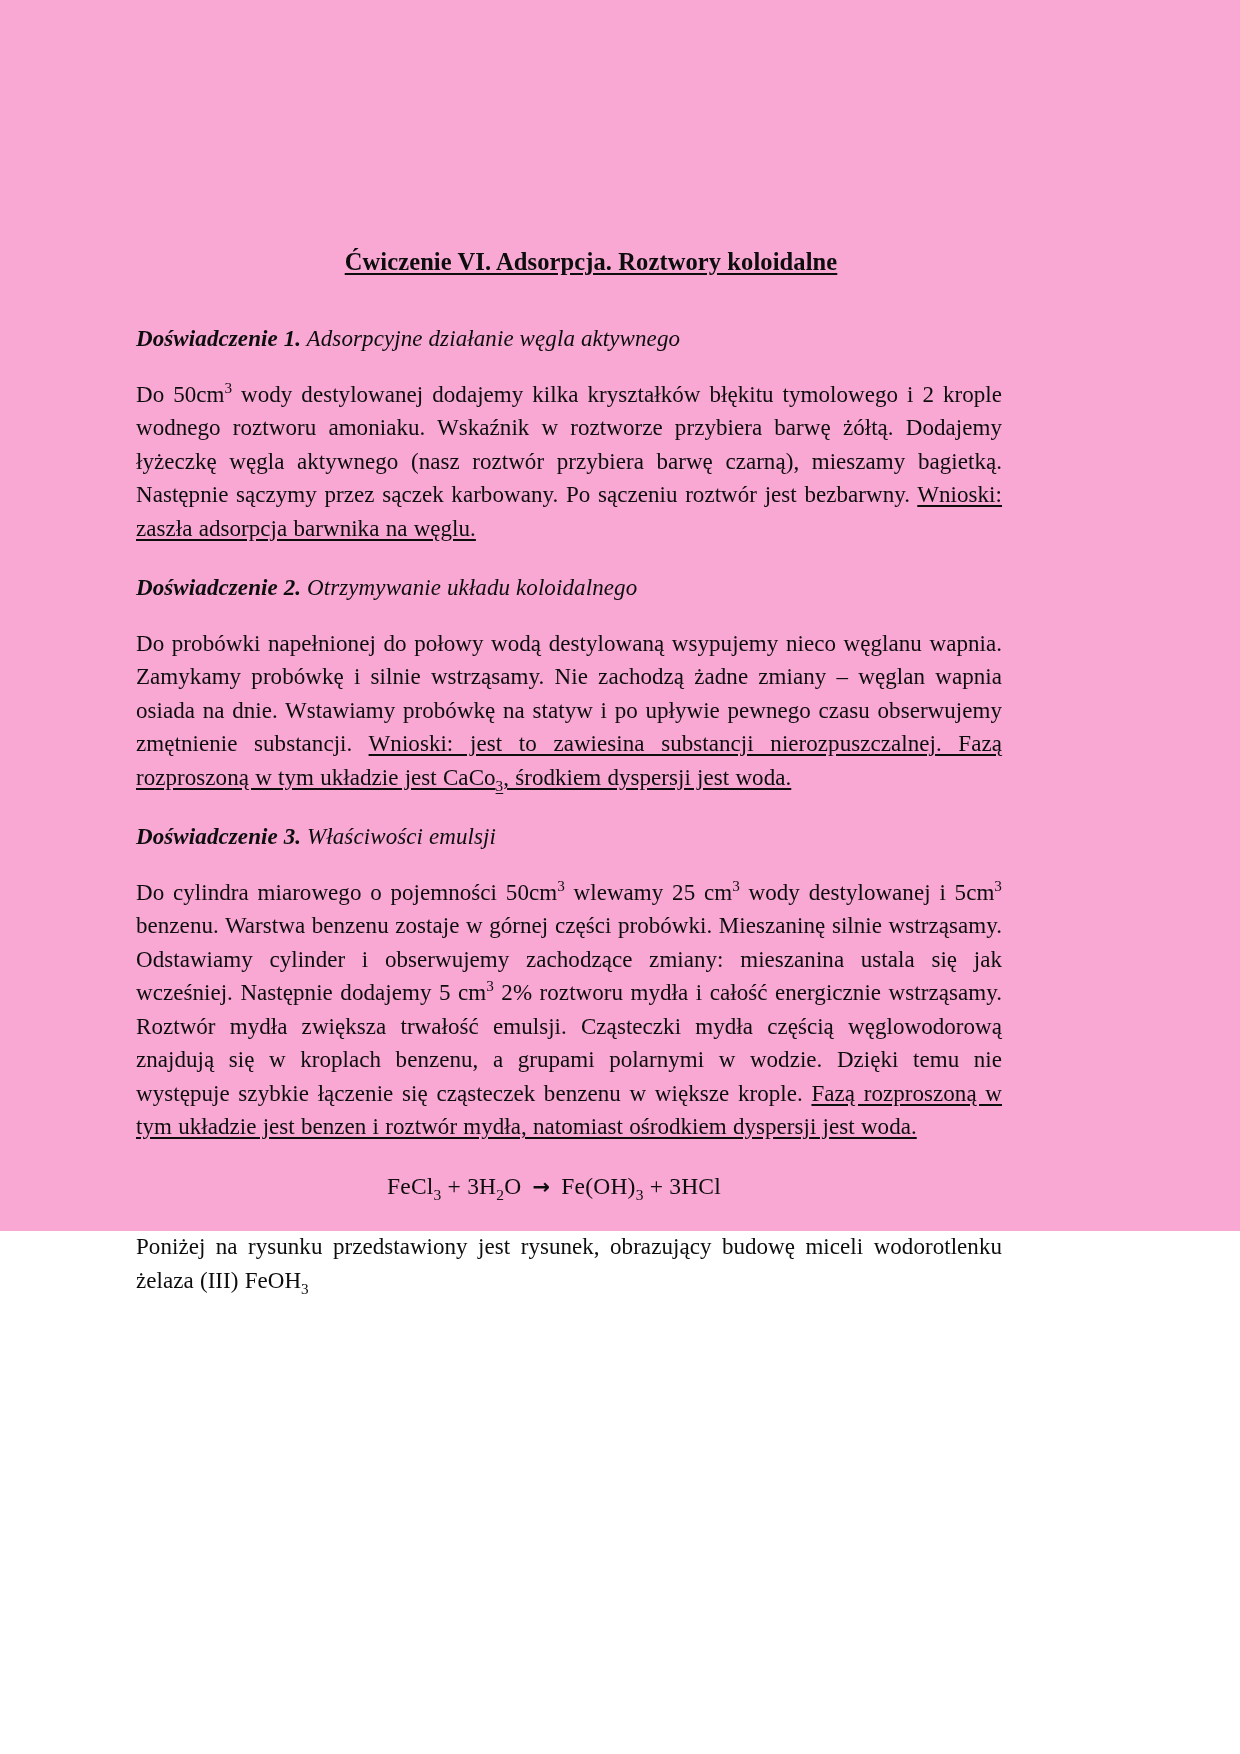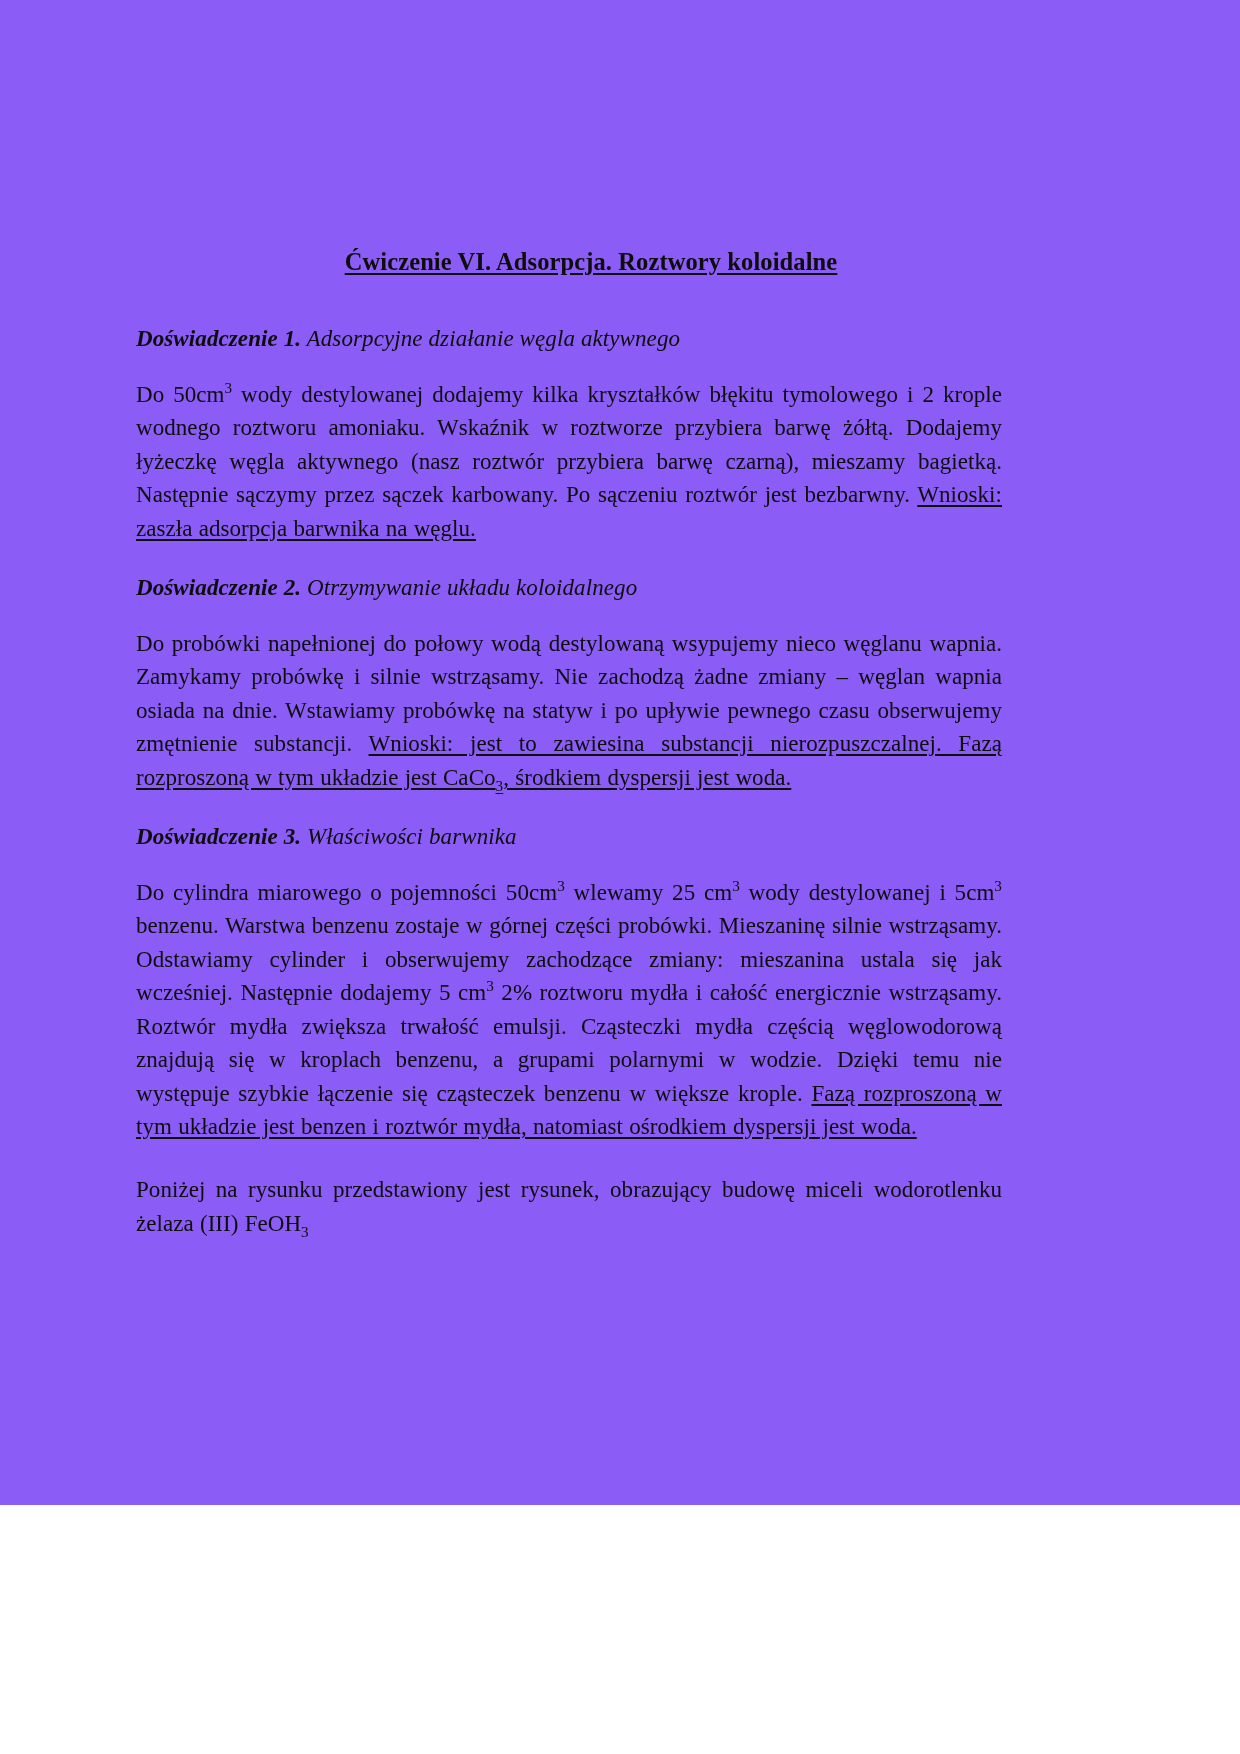--- a/index.html
+++ b/index.html
@@ -12,22 +12,22 @@
     height: 1754px;
     font-family: "Liberation Serif", "DejaVu Serif", serif;
     color: #0d0d0d;
     position: relative;
     overflow: hidden;
   }
   .page {
     position: absolute;
     top: 0; left: 0;
     width: 1240px;
-    height: 1505px;
-    background: #8b5cf6;
+    height: 1231px;
+    background: #f9a8d4;
     box-sizing: border-box;
     padding: 248px 238px 0 136px;
   }
   .doc-title {
     text-align: center;
     font-weight: bold;
     font-size: 24.5px;
     letter-spacing: 0.1px;
     text-decoration: underline;
     text-underline-offset: 3px;
@@ -98,23 +98,24 @@
 
   <p class="body-par"><span>Do 50cm</span><sup>3</sup><span> wody destylowanej dodajemy kilka kryształków błękitu tymolowego i 2 krople wodnego roztworu amoniaku. Wskaźnik w roztworze przybiera barwę żółtą. Dodajemy łyżeczkę węgla aktywnego (nasz roztwór przybiera barwę czarną), mieszamy bagietką. Następnie sączymy przez sączek karbowany. Po sączeniu roztwór jest bezbarwny. </span><span class="u">Wnioski: zaszła adsorpcja barwnika na węglu.</span></p>
 
   <div class="exp-heading">
     <span class="lead">Doświadczenie 2.</span><span class="rest"> Otrzymywanie układu koloidalnego</span>
   </div>
 
   <p class="body-par"><span>Do probówki napełnionej do połowy wodą destylowaną wsypujemy nieco węglanu wapnia. Zamykamy probówkę i silnie wstrząsamy. Nie zachodzą żadne zmiany – węglan wapnia osiada na dnie. Wstawiamy probówkę na statyw i po upływie pewnego czasu obserwujemy zmętnienie substancji. </span><span class="u">Wnioski: jest to zawiesina substancji nierozpuszczalnej. Fazą rozproszoną w tym układzie jest CaCo</span><sub class="u">3</sub><span class="u">, środkiem dyspersji jest woda.</span></p>
 
   <div class="exp-heading">
-    <span class="lead">Doświadczenie 3.</span><span class="rest"> Właściwości barwnika</span>
+    <span class="lead">Doświadczenie 3.</span><span class="rest"> Właściwości emulsji</span>
   </div>
 
   <p class="body-par"><span>Do cylindra miarowego o pojemności 50cm</span><sup>3</sup><span> wlewamy 25 cm</span><sup>3</sup><span> wody destylowanej i 5cm</span><sup>3</sup><span> benzenu. Warstwa benzenu zostaje w górnej części probówki. Mieszaninę silnie wstrząsamy. Odstawiamy cylinder i obserwujemy zachodzące zmiany: mieszanina ustala się jak wcześniej. Następnie dodajemy 5 cm</span><sup>3</sup><span> 2% roztworu mydła i całość energicznie wstrząsamy. Roztwór mydła zwiększa trwałość emulsji. Cząsteczki mydła częścią węglowodorową znajdują się w kroplach benzenu, a grupami polarnymi w wodzie. Dzięki temu nie występuje szybkie łączenie się cząsteczek benzenu w większe krople. </span><span class="u">Fazą rozproszoną w tym układzie jest benzen i roztwór mydła, natomiast ośrodkiem dyspersji jest woda.</span></p>
 
 
 
+  <div class="equation"><span>FeCl</span><sub>3</sub><span> + 3H</span><sub>2</sub><span>O </span><span class="arrow">→</span><span> Fe(OH)</span><sub>3</sub><span> + 3HCl</span></div>
 
   <p class="body-par"><span>Poniżej na rysunku przedstawiony jest rysunek, obrazujący budowę miceli wodorotlenku żelaza (III) FeOH</span><sub>3</sub></p>
 
 </div>
 
 </body></html>

